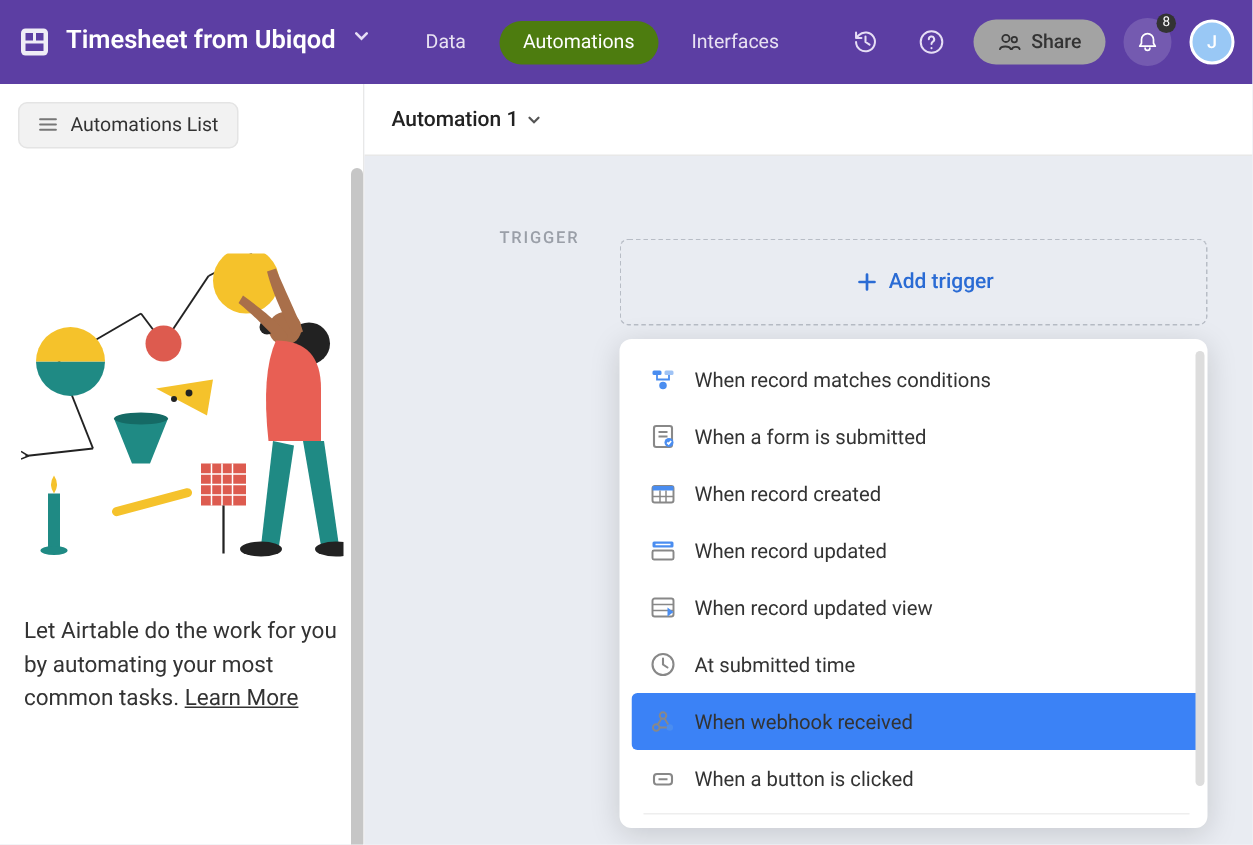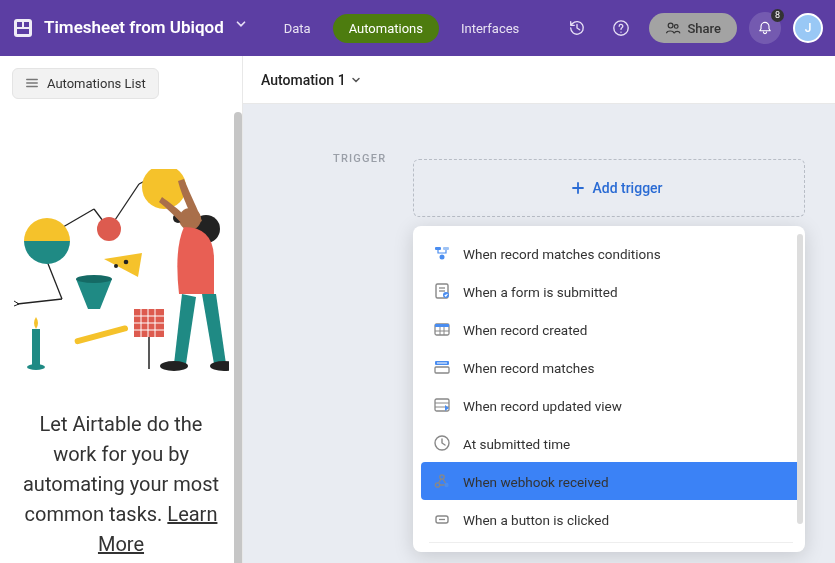--- a/index.html
+++ b/index.html
@@ -15,21 +15,21 @@
   .topbar-right { display: flex; align-items: center; gap: 12px; }
   .topbar-icon-btn { width: 32px; height: 32px; display: flex; align-items: center; justify-content: center; border-radius: 50%; color: #e6def5; cursor: pointer; }
   .share-btn { background: #a3a3a3; color: #333; border-radius: 18px; padding: 7px 16px; font-size: 13px; font-weight: 500; display: flex; align-items: center; gap: 6px; cursor: pointer; }
   .bell-btn { position: relative; width: 32px; height: 32px; border-radius: 50%; background: rgba(255,255,255,0.15); display:flex;align-items:center;justify-content:center; }
   .bell-badge { position: absolute; top: -3px; right: -3px; background: #333; color: #fff; font-size: 9px; border-radius: 8px; padding: 1px 4px; line-height: 11px;}
   .avatar { width: 30px; height: 30px; border-radius: 50%; background: #99c8f5; color: #fff; display: flex; align-items: center; justify-content: center; font-size: 12px; font-weight: 500; border: 2px solid #fff; }
   .body { flex: 1; display: flex; min-height: 0; }
   .sidebar { width: 243px; background: #fff; border-right: 1px solid #e8e8e8; padding: 12px; position: relative; }
   .sidebar-btn { display: inline-flex; gap: 8px; background: #f2f2f2; border: 1px solid #e4e4e4; border-radius: 6px; padding: 7px 12px; font-size: 13px; color: #333; cursor: pointer; }
   .sidebar-illus { margin: 70px auto 30px; width: 215px; height: 210px; position: relative; }
-  .sidebar-text { text-align: center; font-size: 20px; line-height: 1.5; color: #333; padding: 0 4px; }
+  .sidebar-text { text-align: left; font-size: 15px; line-height: 1.5; color: #333; padding: 0 4px; }
   .sidebar-text a { color: #333; text-decoration: underline; }
   .sidebar-scroll { position: absolute; right: 0; top: 56px; bottom: 10px; width: 8px; background: #c6c6c6; border-radius: 4px; height: 460px;}
   .main { flex: 1; display: flex; flex-direction: column; background: #e9ecf2; min-width: 0; position:relative;}
   .main-header { height: 48px; background: #fff; border-bottom: 1px solid #e8e8e8; display: flex; align-items: center; padding: 0 18px; font-size: 14px; font-weight: 500; color: #222; gap:4px;}
   .canvas { flex: 1; position: relative; padding: 60px 40px 0 80px; }
   .trigger-label { position: absolute; left: 90px; top: 48px; font-size: 11px; letter-spacing: 1.2px; color: #9a9fa8; font-weight: 500; }
   .trigger-box { position: absolute; left: 170px; right: 30px; top: 55px; height: 58px; border: 1.5px dashed #b8bdc6; border-radius: 6px; display: flex; align-items: center; justify-content: center; gap: 6px; color: #2a6bd4; font-size: 14px; font-weight: 500; cursor: pointer; padding-left: 15px; }
   .dropdown { position: absolute; left: 170px; right: 30px; top: 122px; background: #fff; border-radius: 8px; box-shadow: 0 4px 20px rgba(0,0,0,0.15); padding: 8px 4px 8px 8px; }
   .dd-scroll { max-height: 310px; overflow: hidden; }
   .dd-item { display: flex; align-items: flex-end; gap: 12px; padding: 10px 12px; font-size: 13.5px; color: #333; border-radius: 4px; cursor: pointer; }
@@ -226,21 +226,21 @@
             <span>When record created</span>
           </div>
           <div class="dd-item">
             <span class="dd-icon">
                 <svg width="18" height="18" viewBox="0 0 18 18">
                   <rect x="2" y="3" width="14" height="4" rx="1" fill="#4a8df0"></rect>
                   <rect x="2" y="9" width="14" height="6" rx="1" fill="none" stroke="#888" stroke-width="1.3"></rect>
                   <line x1="4" y1="5" x2="14" y2="5" stroke="#fff" stroke-width="1"></line>
                 </svg>
               </span>
-            <span>When record matches</span>
+            <span>When record updated</span>
           </div>
           <div class="dd-item">
             <span class="dd-icon">
                 <svg width="18" height="18" viewBox="0 0 18 18">
                   <rect x="2" y="3" width="14" height="12" rx="1.5" fill="none" stroke="#888" stroke-width="1.3"></rect>
                   <line x1="2" y1="7" x2="16" y2="7" stroke="#888"></line>
                   <line x1="2" y1="11" x2="16" y2="11" stroke="#888"></line>
                   <path d="M12 9l4 3-4 3z" fill="#4a8df0"></path>
                 </svg>
               </span>

